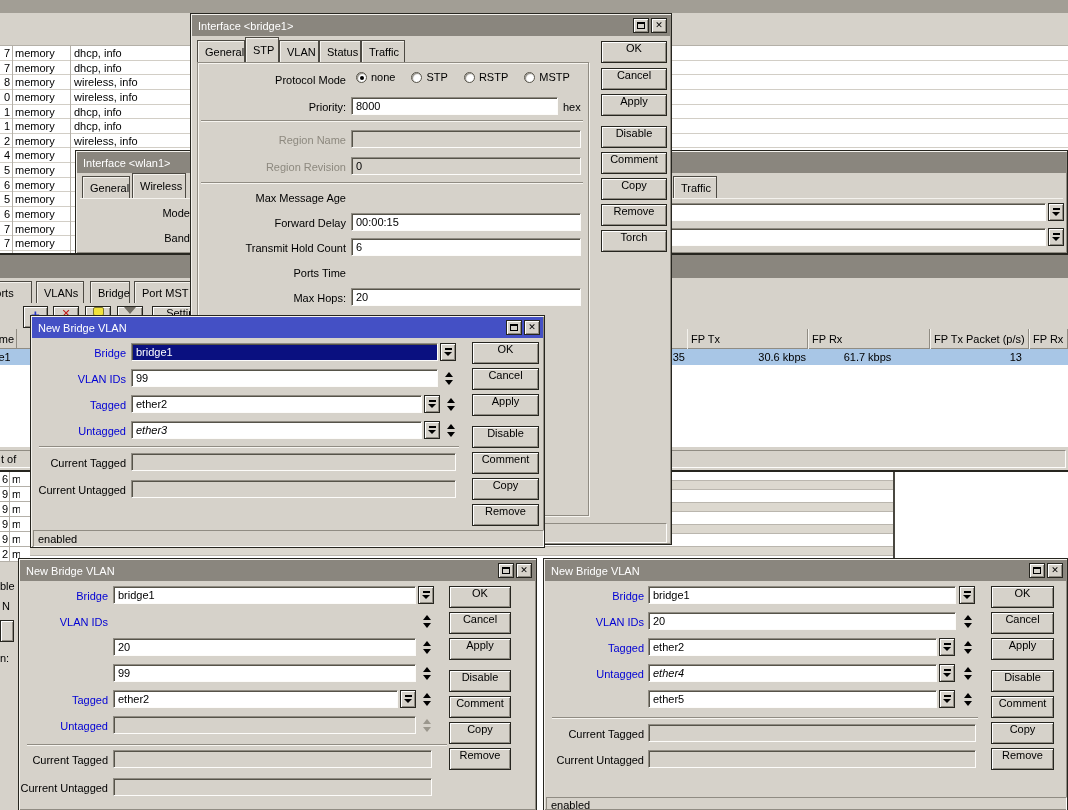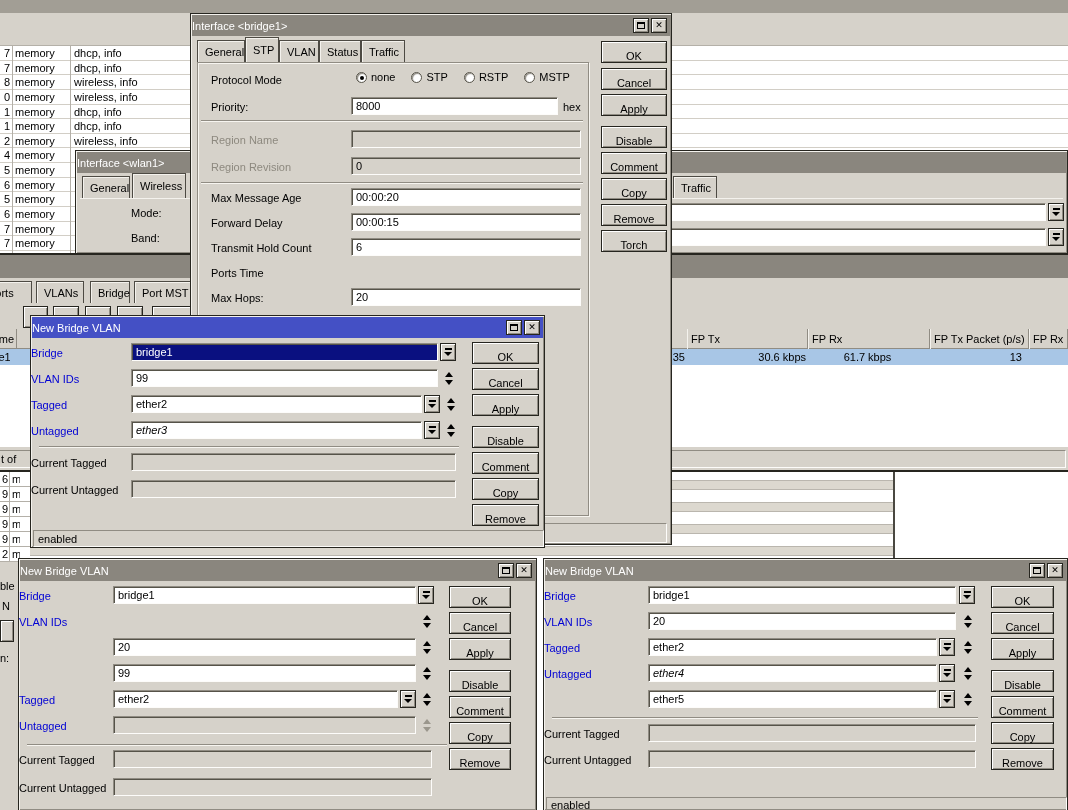--- a/index.html
+++ b/index.html
@@ -3,38 +3,38 @@
 <meta charset="utf-8">
 <style>
   *{margin:0;padding:0;box-sizing:border-box}
   html,body{width:1068px;height:810px}
   body{position:relative;overflow:hidden;background:var(--desktop,#a29e95);
        font-family:"Liberation Sans","DejaVu Sans",sans-serif;font-size:11px;color:#000}
   .bgwin{position:absolute;background:var(--face,#d6d2ca)}
   .win{position:absolute;background:var(--face,#d6d2ca);border:1px solid #26251f;
        box-shadow:inset 1px 1px 0 #f4f2ed,inset -1px -1px 0 #908c83}
   .titlebar{position:absolute;left:1px;right:1px;top:1px;height:21px;display:flex;align-items:center;
-       color:#fff;overflow:hidden;white-space:nowrap}
+       padding-left:6px;color:#fff;overflow:hidden;white-space:nowrap}
   .titlebar.active{background:var(--titlebar_active,#4450c5)}
   .titlebar.inactive{background:var(--titlebar_inactive,#8a867e)}
   .wbtns{position:absolute;right:4px;top:4px;display:flex;gap:2px}
   .wbtn{width:16px;height:15px;background:var(--face,#d6d2ca);border:1px solid #26251f;
        box-shadow:inset 1px 1px 0 #fff,inset -1px -1px 0 #908c83;display:flex;align-items:center;
        justify-content:center;font-size:9px;line-height:1;color:#000}
   .maxglyph{width:8px;height:7px;border:1px solid #000;border-top-width:2px}
   .btn{position:absolute;background:var(--face,#d6d2ca);border:1px solid #26251f;
-       box-shadow:inset 1px 1px 0 #fff,inset -1px -1px 0 #908c83;display:flex;align-items:flex-end;
+       box-shadow:inset 1px 1px 0 #fff,inset -1px -1px 0 #908c83;display:flex;align-items:flex-start;
        justify-content:center;overflow:hidden;white-space:nowrap}
   .field{position:absolute;height:18px;background:#fff;border:1px solid;
        border-color:#908c83 #fdfcfa #fdfcfa #908c83;box-shadow:inset 1px 1px 0 #565349;
        display:flex;align-items:center;padding:0 4px;white-space:nowrap;overflow:hidden}
   .field.disabled{background:var(--face,#d6d2ca)}
   .field.selected{background:var(--selection,#0a1080);color:#fff}
   .ital{font-style:italic}
-  .lbl{position:absolute;height:14px;white-space:nowrap;overflow:hidden}
+  .lbl{position:absolute;height:14px;text-align:right;white-space:nowrap;overflow:hidden}
   .lbl.blue{color:var(--param_label,#0000d4)}
   .lbl.gray{color:#8d897f}
   .ddbtn{position:absolute;width:16px;height:18px;background:var(--face,#d6d2ca);border:1px solid #26251f;
        box-shadow:inset 1px 1px 0 #fff,inset -1px -1px 0 #908c83;display:flex;flex-direction:column;
        align-items:center;justify-content:center}
   .ddbar{width:7px;border-top:2px solid #000;margin-bottom:2px}
   .ddtri{width:0;height:0;border-left:4px solid transparent;border-right:4px solid transparent;border-top:4px solid #000}
   .spin{position:absolute;width:13px;height:18px;display:flex;flex-direction:column;align-items:center;
        justify-content:center;gap:3px}
   .tri-up{width:0;height:0;border-left:4px solid transparent;border-right:4px solid transparent;border-bottom:5px solid #000}
@@ -344,23 +344,20 @@
     </div>
 
   <div class="lbl gray" style="left:20px;top:147px;width:135px"><span>Region Revision</span></div>
   <div class="field disabled" style="left:160px;top:143px;width:230px">
       <span>0</span>
     </div>
 
   <div class="hsep" style="left:10px;top:168px;width:382px"></div>
 
   <div class="lbl" style="left:20px;top:178px;width:135px"><span>Max Message Age</span></div>
-  <div class="field" style="left:160px;top:174px;width:230px">
-      <span>00:00:20</span>
-    </div>
 
   <div class="lbl" style="left:20px;top:203px;width:135px"><span>Forward Delay</span></div>
   <div class="field" style="left:160px;top:199px;width:230px">
       <span>00:00:15</span>
     </div>
 
   <div class="lbl" style="left:20px;top:228px;width:135px"><span>Transmit Hold Count</span></div>
   <div class="field" style="left:160px;top:224px;width:230px">
       <span>6</span>
     </div>

